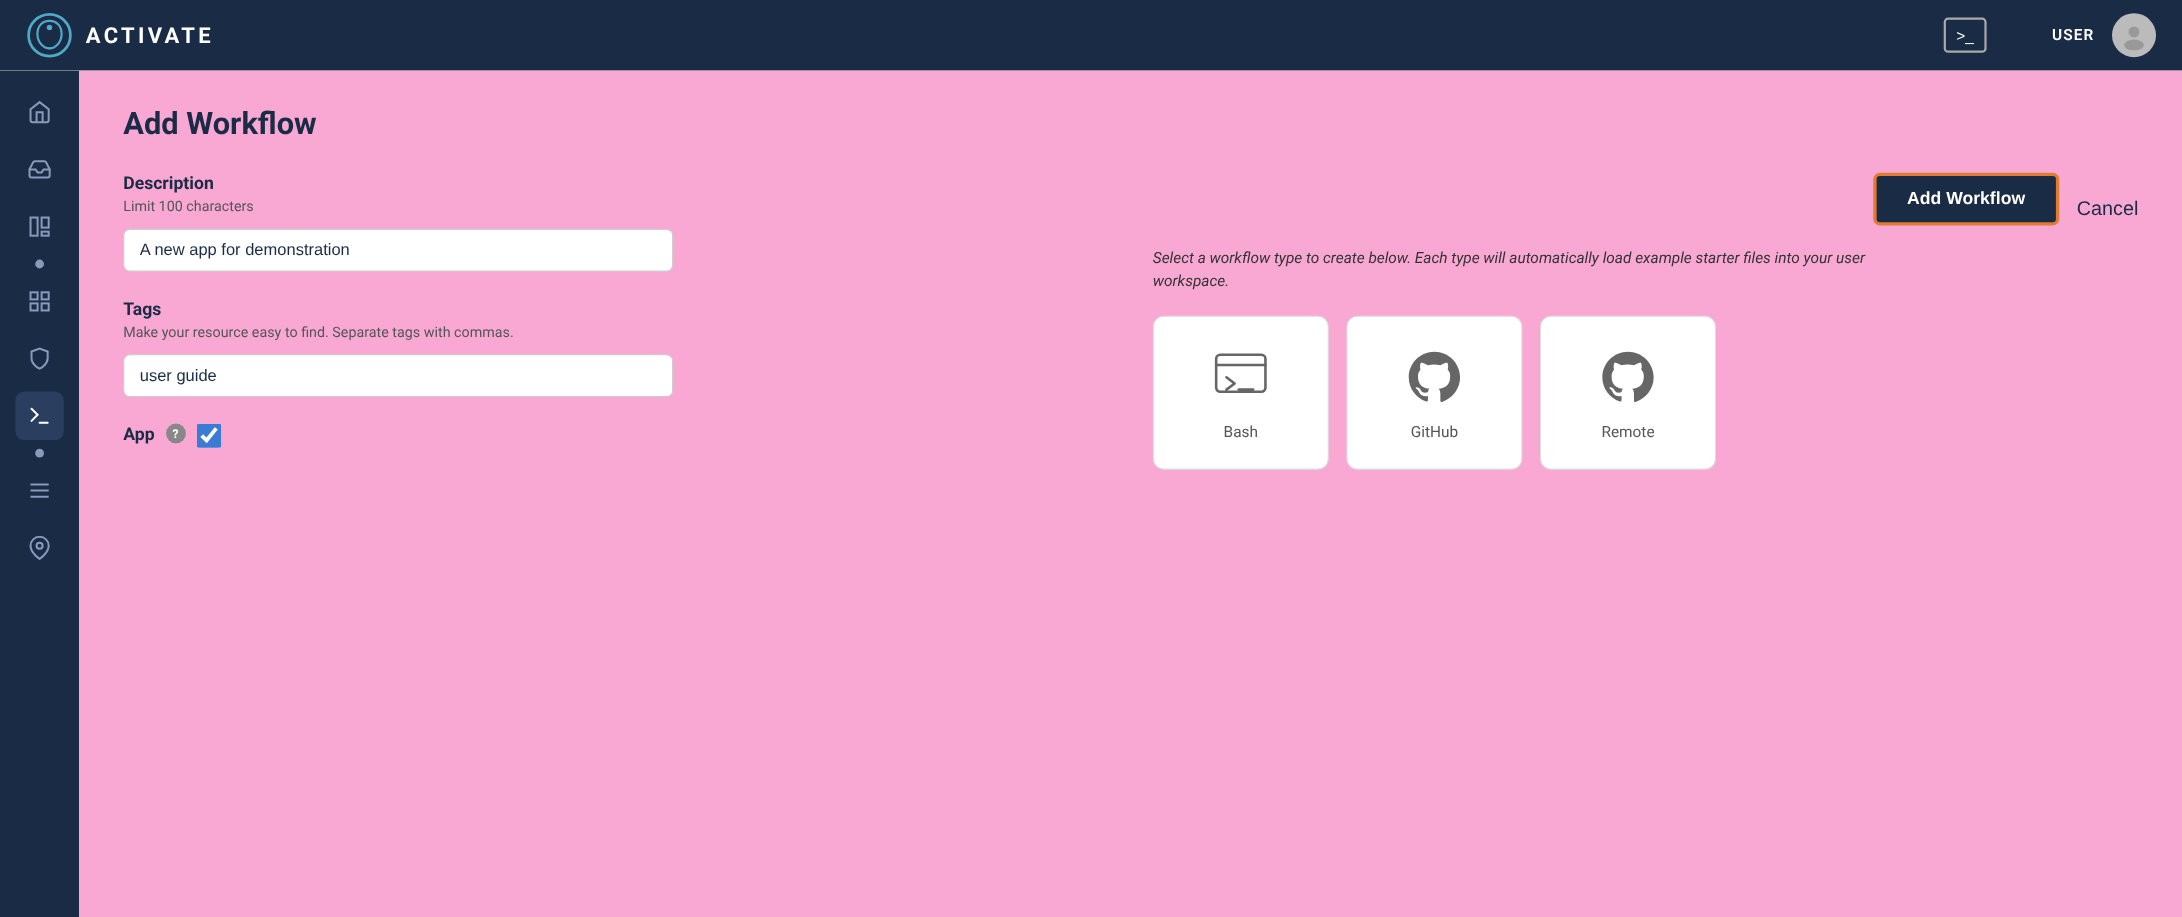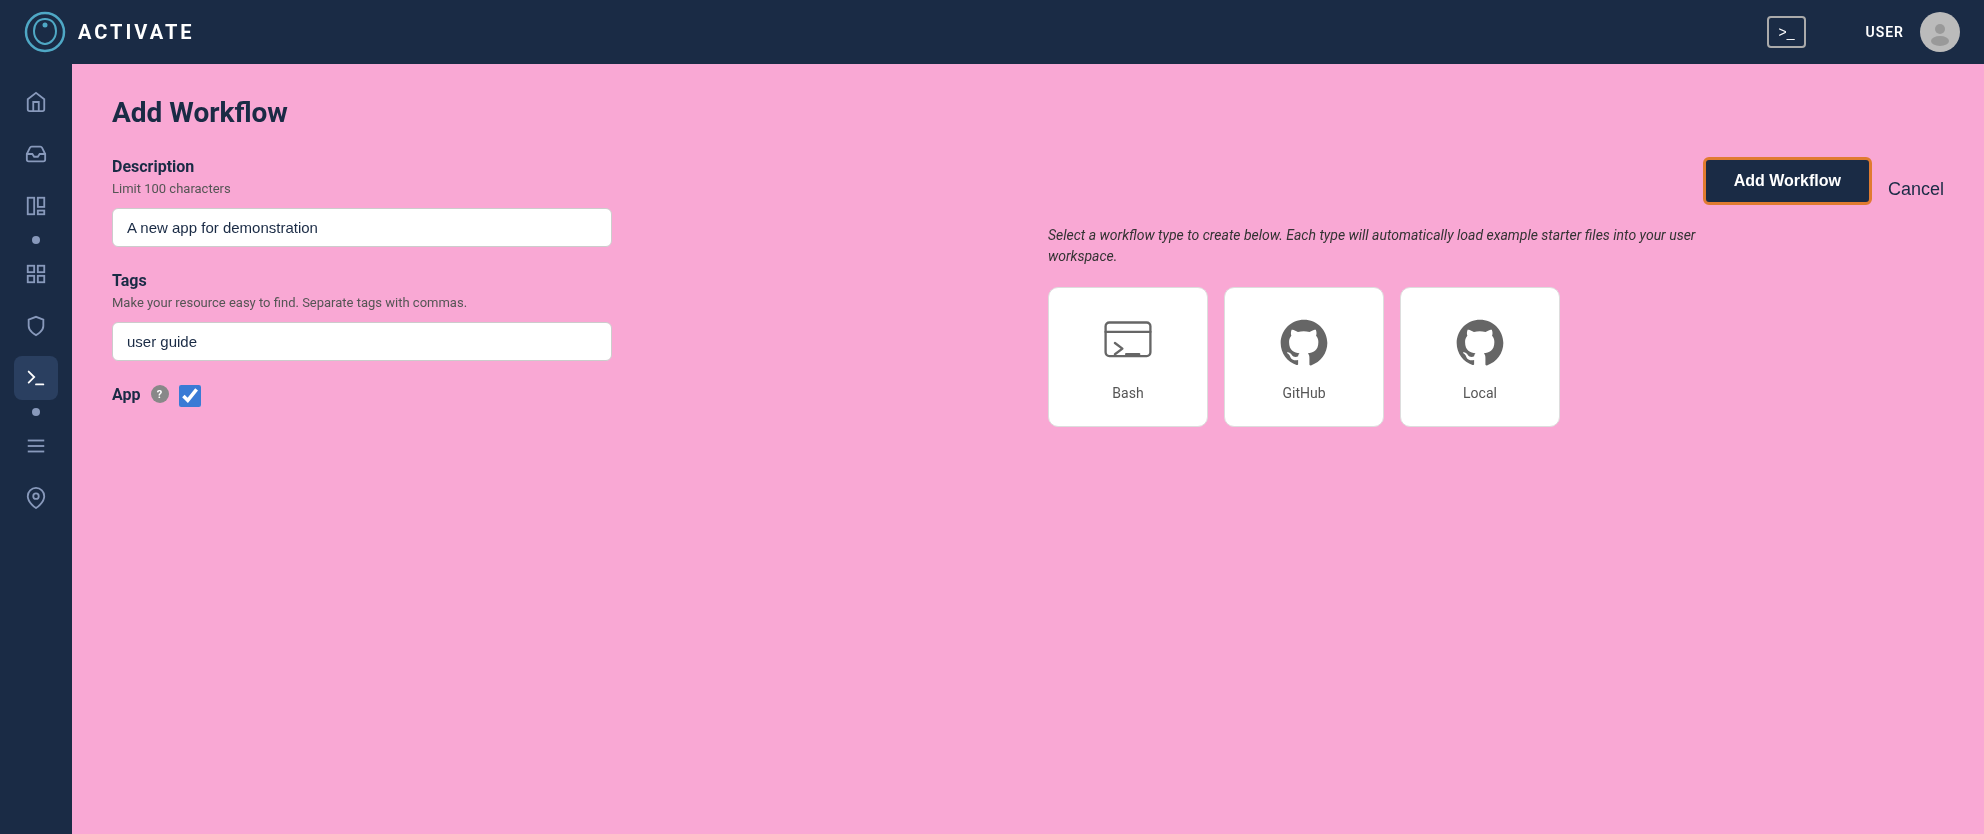--- a/index.html
+++ b/index.html
@@ -298,21 +298,21 @@
             </div>
             <span class="workflow-type-label">GitHub</span>
           </div>
 
           <div class="workflow-type-card">
             <div class="type-icon remote-icon">
               <svg viewBox="0 0 60 60" fill="#666">
                 <path d="M30 5C16.2 5 5 16.2 5 30c0 11 7.1 20.3 17 23.6 1.2.2 1.7-.5 1.7-1.2v-4.2c-6.9 1.5-8.3-3.3-8.3-3.3-1.1-2.8-2.7-3.6-2.7-3.6-2.2-1.5.2-1.5.2-1.5 2.4.2 3.7 2.5 3.7 2.5 2.2 3.7 5.7 2.6 7.1 2 .2-1.6.8-2.6 1.5-3.2-5.5-.6-11.2-2.7-11.2-12.2 0-2.7 1-4.9 2.5-6.6-.3-.6-1.1-3.1.2-6.5 0 0 2.1-.7 6.8 2.5 2-.5 4.1-.8 6.2-.8 2.1 0 4.2.3 6.2.8 4.7-3.2 6.8-2.5 6.8-2.5 1.3 3.4.5 5.9.2 6.5 1.6 1.7 2.5 3.9 2.5 6.6 0 9.5-5.8 11.6-11.3 12.2.9.8 1.7 2.3 1.7 4.7v7c0 .7.4 1.4 1.7 1.2C47.9 50.3 55 41 55 30 55 16.2 43.8 5 30 5z"></path>
               </svg>
             </div>
-            <span class="workflow-type-label">Local</span>
+            <span class="workflow-type-label">Remote</span>
           </div>
 
 
         </div>
       </div>
 
     </div>
   </main>
 </div>
 

